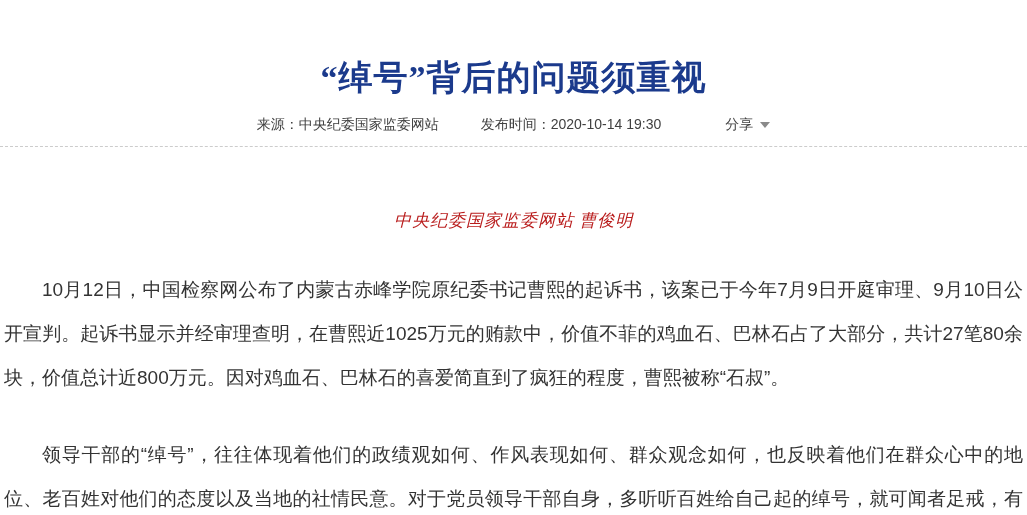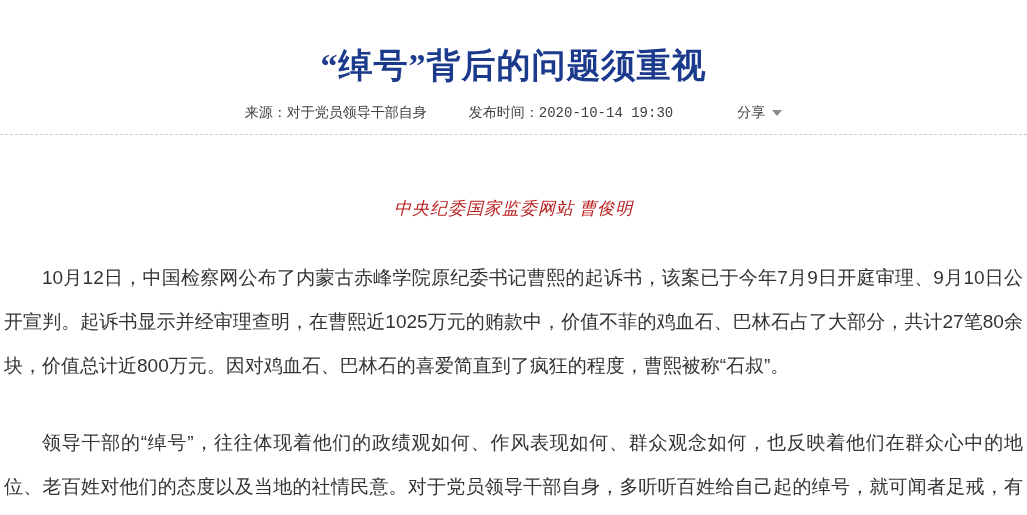--- a/index.html
+++ b/index.html
@@ -7,42 +7,42 @@
   body {
     width: 1027px;
     height: 515px;
     background: #ffffff;
     font-family: "Liberation Sans", sans-serif;
     overflow: hidden;
   }
   .article {
     width: 100%;
     height: 100%;
-    padding-top: 44px;
+    padding-top: 56px;
   }
   .title {
     margin: 0;
     text-align: center;
     font-family: "Liberation Serif", "DejaVu Serif", serif;
     font-weight: bold;
     font-size: 34px;
     line-height: 1.3;
     color: #1b3a8c;
     letter-spacing: 1px;
   }
   .meta-row {
     margin-top: 16px;
     display: flex;
     justify-content: center;
     align-items: center;
     font-size: 14px;
     color: #404040;
   }
   .meta-item { white-space: nowrap; }
-  .meta-gap-1 { margin-left: 42px; font-family: Liberation Mono, monospace; }
+  .meta-gap-1 { margin-left: 42px; }
   .meta-gap-2 { margin-left: 64px; }
   .share {
     display: inline-flex;
     align-items: center;
     cursor: pointer;
   }
   .caret-down {
     display: inline-block;
     width: 0;
     height: 0;
@@ -80,21 +80,21 @@
   }
 </style>
 </head>
 <body>
 
 <div class="article">
 
   <h1 class="title">“绰号”背后的问题须重视</h1>
 
   <div class="meta-row">
-    <span class="meta-item"><span>来源：</span><span>对于党员领导干部自身</span></span>
+    <span class="meta-item"><span>来源：</span><span>中央纪委国家监委网站</span></span>
 
     <span class="meta-item meta-gap-1"><span>发布时间：</span><span>2020-10-14 19:30</span></span>
 
     <span class="meta-item meta-gap-2 share">
       <span>分享</span>
       <span class="caret-down"></span>
     </span>
   </div>
 
   <hr class="divider">

